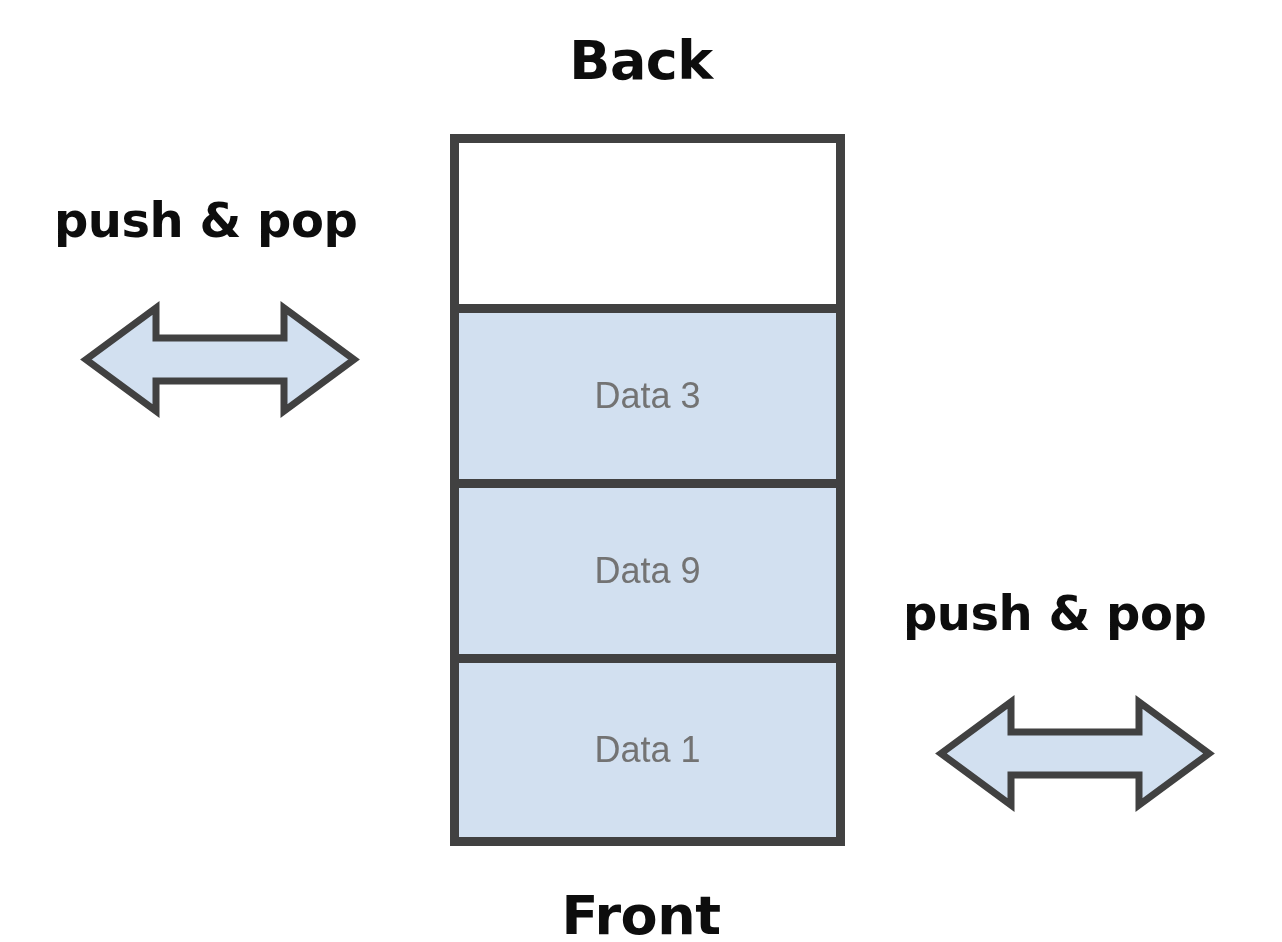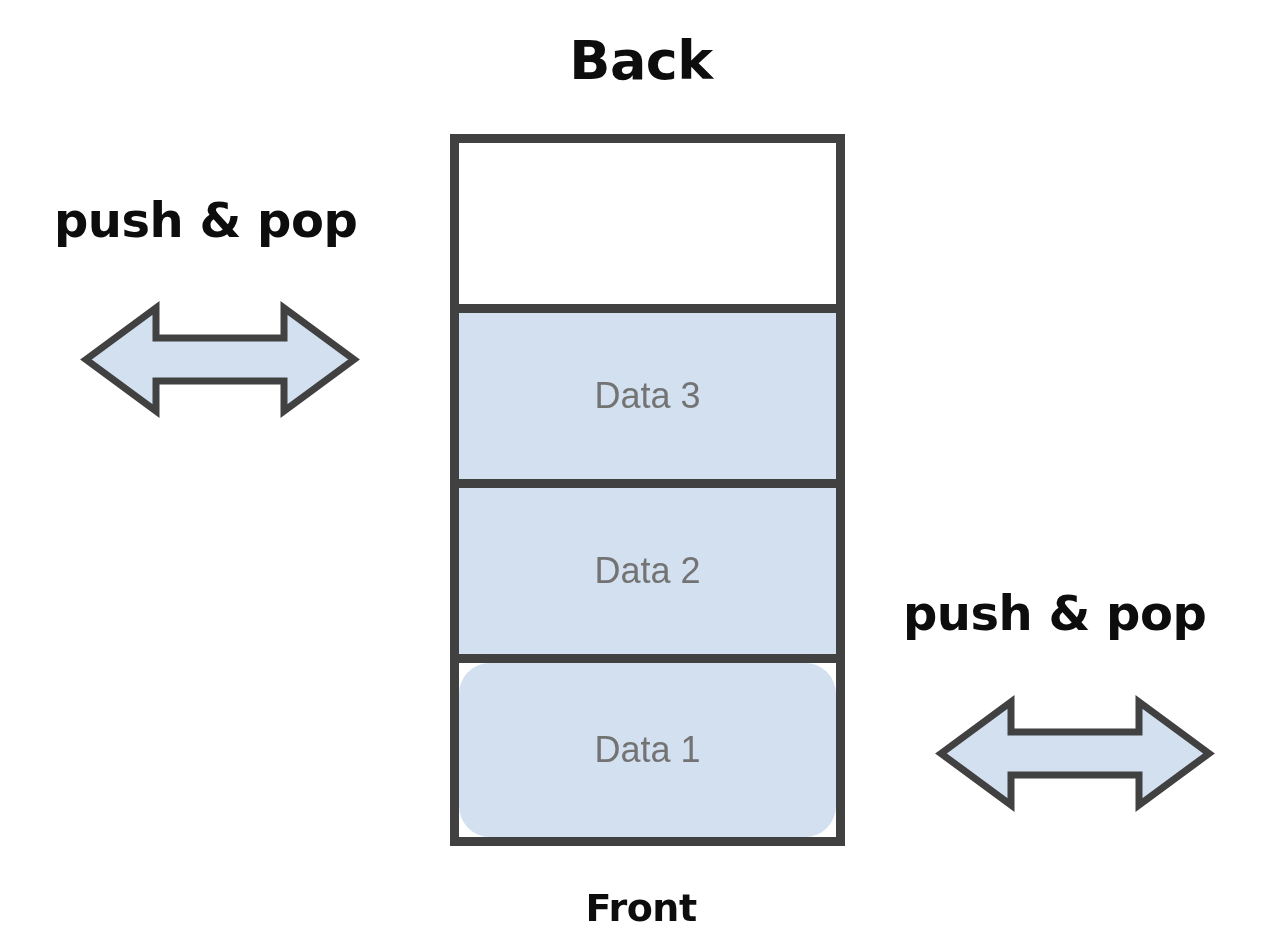--- a/index.html
+++ b/index.html
@@ -37,21 +37,21 @@
     top: 6px;
     width: 1282px;
     text-align: center;
     font-size: 54px;
   }
   #label-front {
     left: 0;
     top: 861px;
     width: 1282px;
     text-align: center;
-    font-size: 38px;
+    font-size: 54px;
   }
   #label-push-pop-left {
     left: 54px;
     top: 168px;
     font-size: 48px;
   }
   #label-push-pop-right {
     left: 903px;
     top: 561px;
     font-size: 48px;
@@ -83,21 +83,20 @@
     border-bottom: 9px solid #414141;
   }
   .cell-filled {
     flex: 0 0 175px;
     background: #d2e0f0;
     border-bottom: 9px solid #414141;
   }
   .cell-filled.last {
     flex: 1 1 auto;
     border-bottom: none;
-    border-radius: 31px;
   }
   .cell-label {
     font-family: "Liberation Sans", sans-serif;
     font-weight: 400;
     font-size: 36px;
     color: #737373;
     line-height: 1;
     letter-spacing: 0px;
   }
 
@@ -143,21 +142,21 @@
 
     <div class="cell cell-empty">
       <span class="cell-label"></span>
     </div>
 
     <div class="cell cell-filled">
       <span class="cell-label">Data 3</span>
     </div>
 
     <div class="cell cell-filled">
-      <span class="cell-label">Data 2</span>
+      <span class="cell-label">Data 9</span>
     </div>
 
     <div class="cell cell-filled last">
       <span class="cell-label">Data 1</span>
     </div>
 
   </div>
 
   <div class="bold-label" id="label-push-pop-right">push &amp; pop</div>
 

